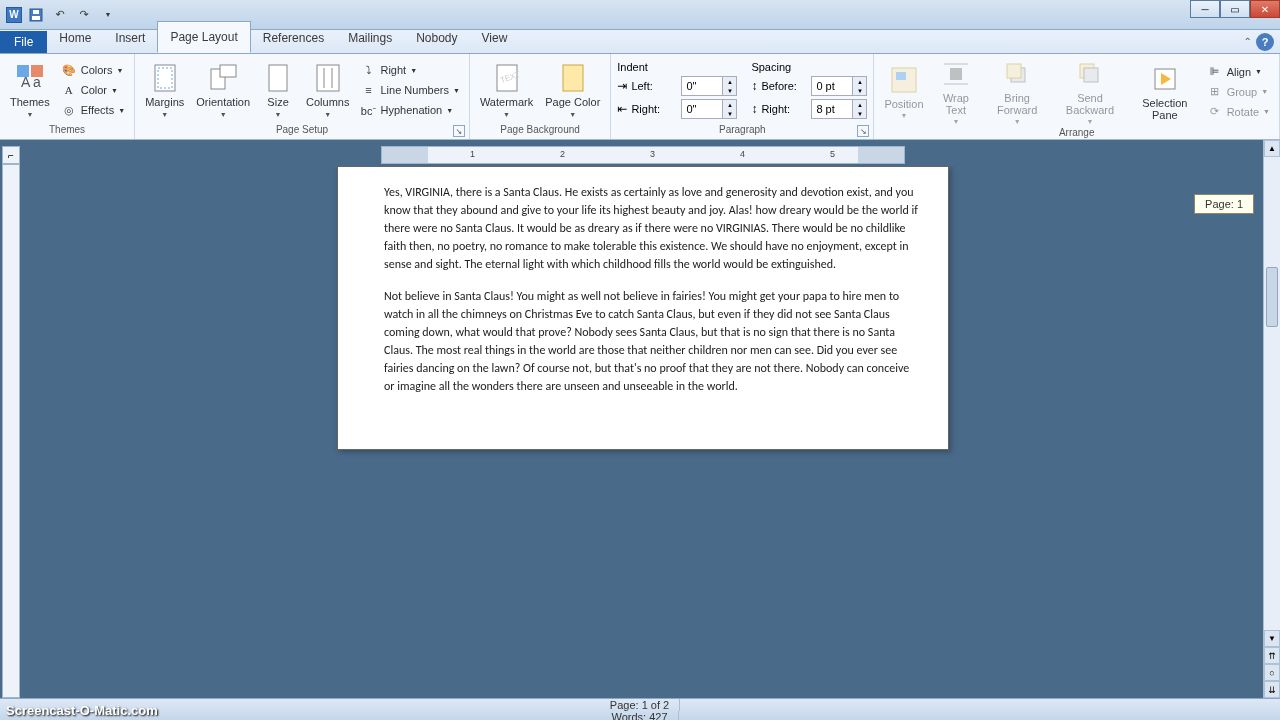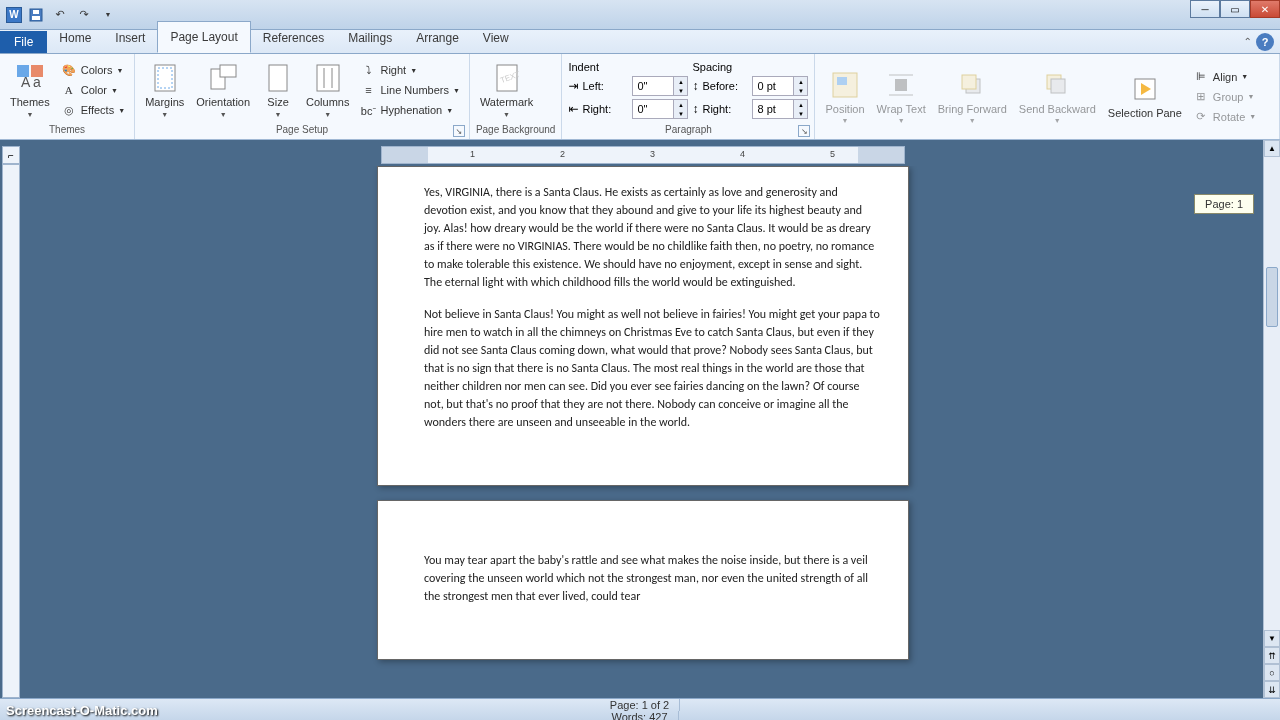--- a/index.html
+++ b/index.html
@@ -49,21 +49,21 @@
 .hruler-wrap { position: absolute; left: 24px; right: 18px; top: 6px; height: 18px; display:flex; justify-content:center;}
 .hruler { width: 524px; height: 18px; background: #eef3fa; border: 1px solid #9fb4cd; position: relative; font-size:9px;}
 .hruler .margin-l { position:absolute; left:0; width:46px; height:100%; background:#c9d6e6;}
 .hruler .margin-r { position:absolute; right:0; width:46px; height:100%; background:#c9d6e6;}
 .hruler .tick { position:absolute; top:2px; color:#444;}
 .rulecorner{position:absolute;left:2px;top:6px;width:18px;height:18px;background:#eef3fa;border:1px solid #9fb4cd;display:flex;align-items:center;justify-content:center;font-size:10px;}
 
 .page-tooltip { position: absolute; right: 26px; top: 54px; background: #feffef; border: 1px solid #8a8a6a; padding: 3px 10px; font-size: 11px; color: #333; }
 
 .doc-area { position: absolute; left: 24px; right: 18px; top: 26px; bottom: 0; overflow: hidden; display: flex; flex-direction: column; align-items: center; }
-.page { width: 532px; background: white; border: 1px solid #666; box-shadow: 2px 2px 6px rgba(0,0,0,0.3); padding: 16px 28px 40px 46px; }
+.page { width: 612px; background: white; border: 1px solid #666; box-shadow: 2px 2px 6px rgba(0,0,0,0.3); padding: 16px 28px 40px 46px; }
 .page p { font-size: 12px; color: #222; line-height: 1.5; margin-bottom: 14px; font-family: Calibri, sans-serif; }
 .page-gap { height: 14px; }
 
 .vscroll { position: absolute; right: 0; top: 0; bottom: 0; width: 17px; background: #e8eef7; border-left: 1px solid #b0c0d4; }
 .vscroll .arrow { height: 17px; background: #dce6f2; border: 1px solid #b0c0d4; display:flex;align-items:center;justify-content:center;font-size:8px; cursor:pointer;}
 .vscroll .track { position: absolute; top: 17px; bottom: 68px; left:0; right:0; }
 .vscroll .thumb { position: absolute; left: 2px; right: 2px; background: #c9d6e6; border: 1px solid #8ba8c9; border-radius: 2px; }
 .vscroll .pager { position:absolute; left:0; right:0; height:17px; background:#dce6f2; border:1px solid #b0c0d4; display:flex;align-items:center;justify-content:center;font-size:9px; cursor:pointer;}
 .scrollcorner{position:absolute;right:0;top:6px;width:17px;height:17px;background:#e8eef7;border:1px solid #b0c0d4;}
 
@@ -105,21 +105,21 @@
   </div>
 </div>
 
 <div class="tabstrip">
   <div class="file-tab">File</div>
   <div class="tab">Home</div>
   <div class="tab">Insert</div>
   <div class="tab active">Page Layout</div>
   <div class="tab">References</div>
   <div class="tab">Mailings</div>
-  <div class="tab">Arrange</div>
+  <div class="tab">Nobody</div>
   <div class="tab">View</div>
   <div class="minimizeribbon">⌃</div>
   <div class="help-btn">?</div>
 </div>
 
 <div class="ribbon">
 
   <div class="group">
     <div class="group-content">
       <div class="big-btn">
@@ -223,26 +223,35 @@
       <div class="big-btn">
           <div class="icon">
             <svg width="28" height="30">
               <rect x="4" y="2" width="20" height="26" fill="white" stroke="#888"></rect>
               <text x="7" y="18" font-size="8" fill="#ccc" transform="rotate(-20 14 15)">TEXT</text>
             </svg>
           </div>
           <div class="lbl">Watermark</div>
           <div class="caret">▼</div>
         </div>
+      <div class="big-btn">
+          <div class="icon">
+            <svg width="28" height="30">
+              <rect x="4" y="2" width="20" height="26" fill="#ffe9a8" stroke="#c9a83e"></rect>
+            </svg>
+          </div>
+          <div class="lbl">Page Color</div>
+          <div class="caret">▼</div>
+        </div>
     </div>
     <div class="group-label">Page Background</div>
   </div>
 
   <div class="group">
-    <div class="group-content" style="gap:4px;">
+    <div class="group-content" style="gap:14px;">
       <div>
         <div style="font-size:11px;margin-bottom:3px;">Indent</div>
         <div class="para-row">
             <span class="icon" style="font-size:12px;">⇥</span>
             <span class="lbl">Left:</span>
             <div class="spinbox">
               <input value="0&quot;" style="">
               <div class="spinners">
                 <div class="spin">▲</div>
                 <div class="spin">▼</div>
@@ -353,20 +362,21 @@
             <span>Group</span>
             <span style="font-size:7px">▼</span>
           </div>
         <div class="small-btn" style="opacity:0.5;">
             <span class="icon">⟳</span>
             <span>Rotate</span>
             <span style="font-size:7px">▼</span>
           </div>
       </div>
     </div>
+    <div class="group-label">Arrange</div>
   </div>
 </div>
 
 <div class="workspace">
   <div class="rulecorner">⌐</div>
   <div class="vruler"></div>
   <div class="hruler-wrap">
     <div class="hruler">
       <div class="margin-l"></div>
       <div class="margin-r"></div>
@@ -380,23 +390,20 @@
   <div class="scrollcorner"></div>
 
   <div class="page-tooltip">Page: 1</div>
 
   <div class="doc-area">
     <div class="page">
       <p>Yes, VIRGINIA, there is a Santa Claus. He exists as certainly as love and generosity and devotion exist, and you know that they abound and give to your life its highest beauty and joy. Alas! how dreary would be the world if there were no Santa Claus. It would be as dreary as if there were no VIRGINIAS. There would be no childlike faith then, no poetry, no romance to make tolerable this existence. We should have no enjoyment, except in sense and sight. The eternal light with which childhood fills the world would be extinguished.</p>
       <p>Not believe in Santa Claus! You might as well not believe in fairies! You might get your papa to hire men to watch in all the chimneys on Christmas Eve to catch Santa Claus, but even if they did not see Santa Claus coming down, what would that prove? Nobody sees Santa Claus, but that is no sign that there is no Santa Claus. The most real things in the world are those that neither children nor men can see. Did you ever see fairies dancing on the lawn? Of course not, but that's no proof that they are not there. Nobody can conceive or imagine all the wonders there are unseen and unseeable in the world.</p>
     </div>
     <div class="page-gap"></div>
-    <div class="page" style="padding-top:50px;">
-      <p>You may tear apart the baby's rattle and see what makes the noise inside, but there is a veil covering the unseen world which not the strongest man, nor even the united strength of all the strongest men that ever lived, could tear</p>
-    </div>
   </div>
 
   <div class="vscroll">
     <div class="arrow" style="position:absolute;top:0;left:0;right:0;">▲</div>
     <div class="track">
       <div class="thumb" style="top:110px;height:60px;"></div>
     </div>
     <div class="arrow" style="position:absolute;bottom:51px;left:0;right:0;">▼</div>
     <div class="pager" style="bottom:34px;">⇈</div>
     <div class="pager" style="bottom:17px;">○</div>

